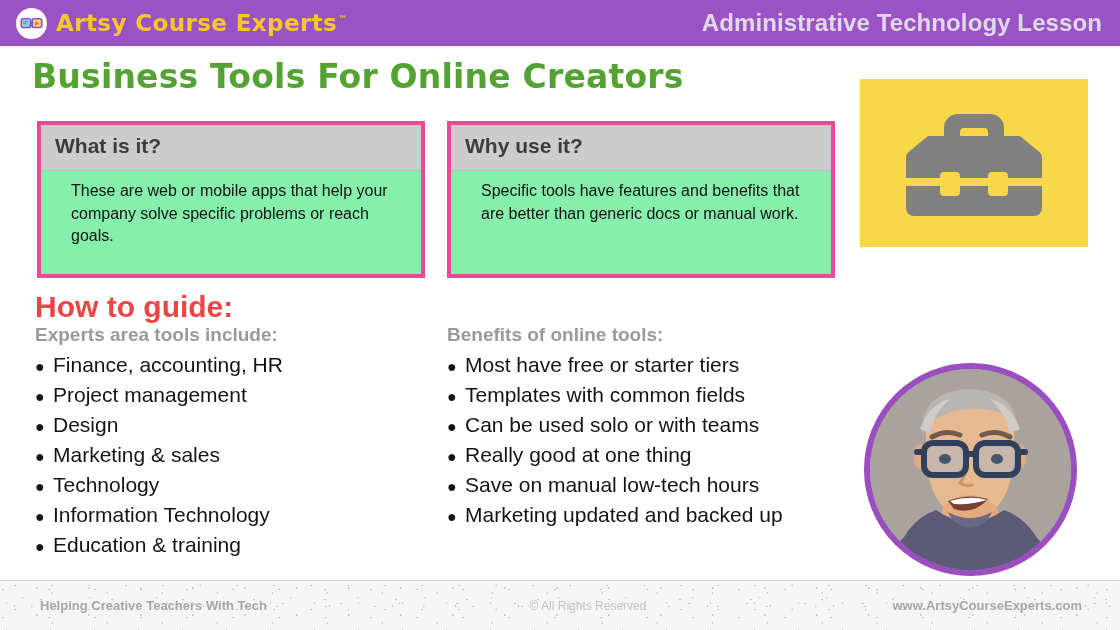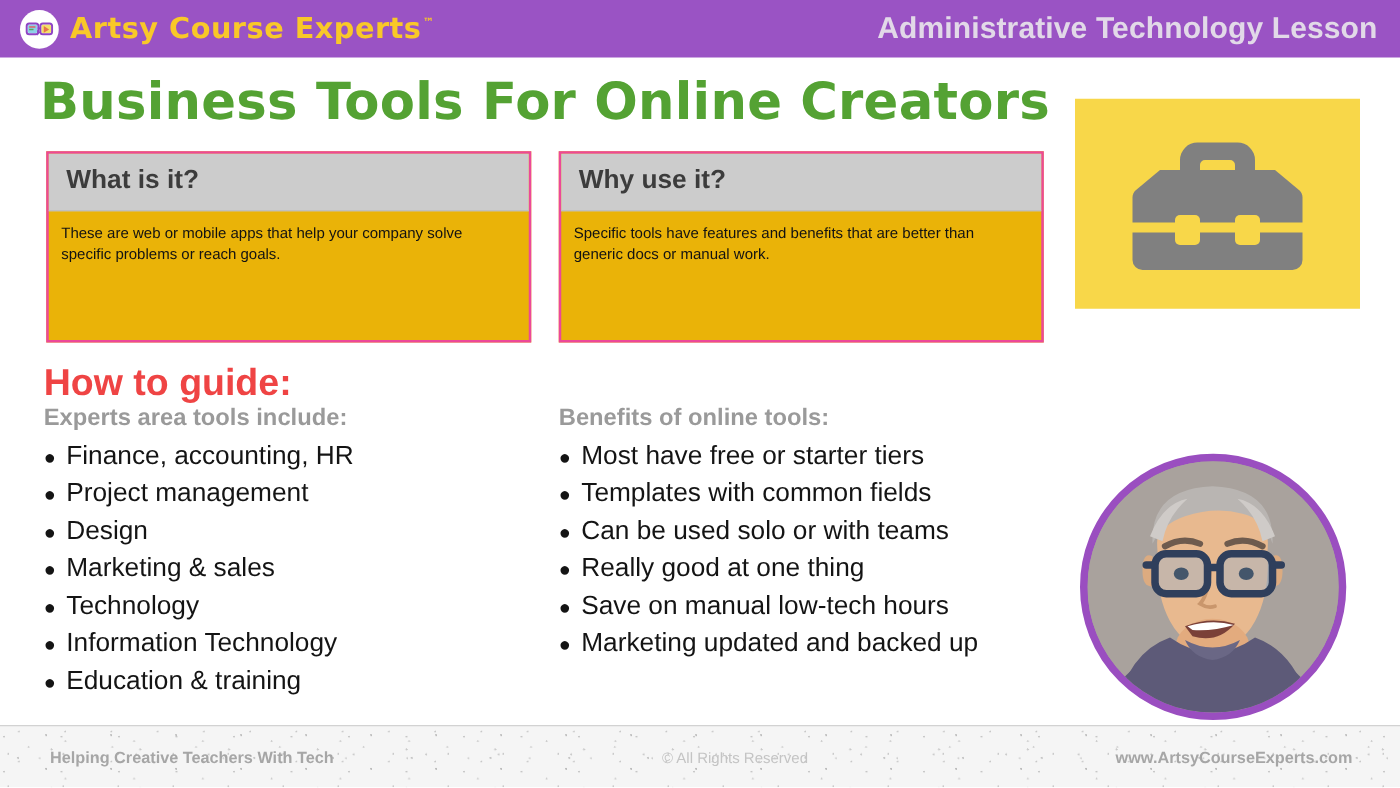--- a/index.html
+++ b/index.html
@@ -68,54 +68,54 @@
     color: #e2d9e8;
     white-space: nowrap;
     letter-spacing: 0.1px;
   }
 
   
   .slide-title {
     position: absolute;
     left: 32px;
     top: 57px;
-    font-size: 41px;
+    font-size: 33px;
     font-weight: bold;
     color: #54a233;
     letter-spacing: 0.2px;
     font-family: "DejaVu Sans", sans-serif;
     white-space: nowrap;
   }
 
   
   .defbox {
     position: absolute;
     top: 121px;
     width: 388px;
-    border: 2px solid #ec4899;
-    box-sizing: border-box;
-    background: #eab308;
+    border: 4px solid #ec4899;
+    box-sizing: border-box;
+    background: #86efac;
   }
   #box-what { left: 37px; }
   #box-why  { left: 447px; }
   .defbox-head {
     background: #cccccc;
     border-bottom: 1px solid #bfbfbf;
     font-size: 21px;
     font-weight: bold;
     color: #3c3c3c;
     padding: 9px 0 9px 14px;
     box-sizing: border-box;
     height: 46px;
   }
   .defbox-body {
-    font-size: 12px;
+    font-size: 16px;
     color: #121212;
     line-height: 1.42;
-    padding: 9px 12px 11px 10px;
+    padding: 9px 12px 11px 30px;
     box-sizing: border-box;
     height: 103px;
   }
 
   
   .tool-tile {
     position: absolute;
     left: 860px;
     top: 79px;
     width: 228px;

